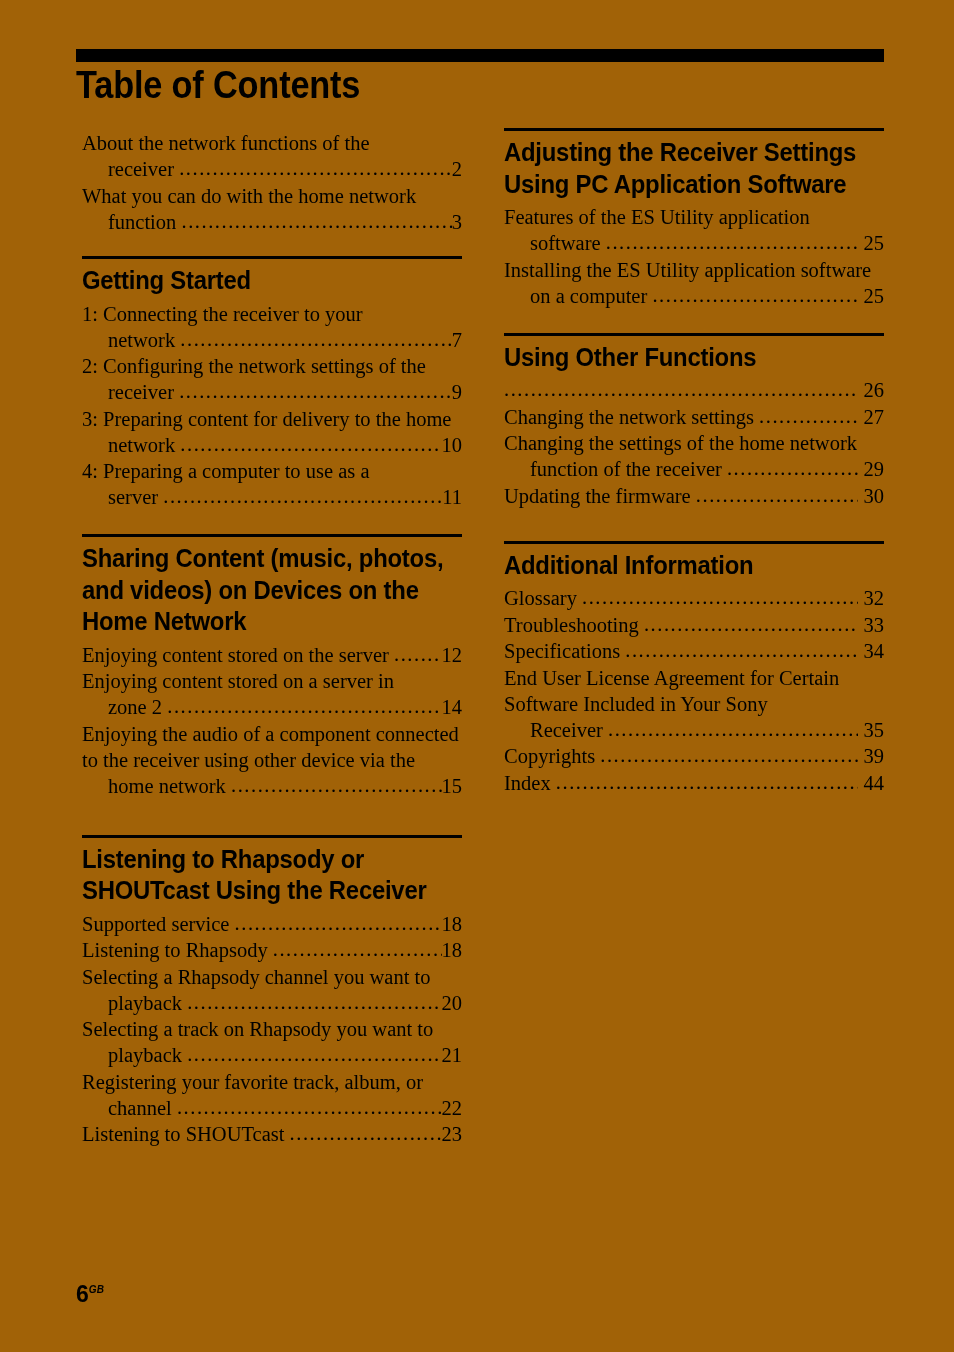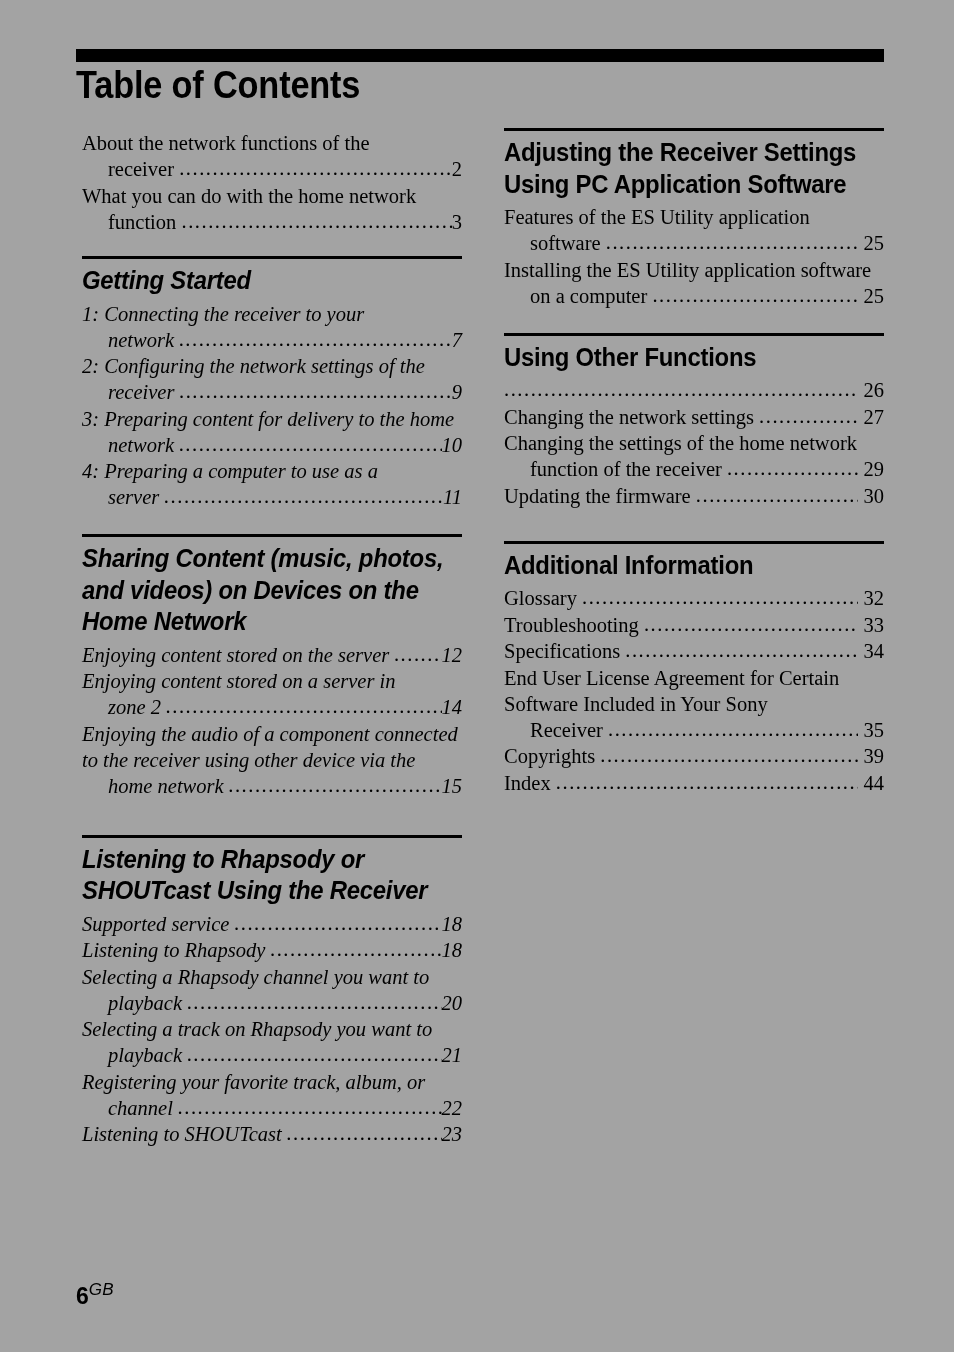--- a/index.html
+++ b/index.html
@@ -4,21 +4,21 @@
 <style>
   html, body {
     margin: 0;
     padding: 0;
     background: #ffffff;
   }
   .page {
     position: relative;
     width: 954px;
     height: 1352px;
-    background: #a3a3a3;
+    background: #a16207;
     overflow: hidden;
     font-family: "Liberation Serif", "DejaVu Serif", serif;
     color: #000000;
   }
 
   
   .masthead {
     position: absolute;
     left: 76px;
     top: 49px;
@@ -108,23 +108,23 @@
   .folio {
     position: absolute;
     left: 76px;
     top: 1278px;
     font-family: "Liberation Sans", "DejaVu Sans", sans-serif;
     font-weight: bold;
     font-size: 23px;
     line-height: 23px;
   }
   .folio .sup {
-    font-size: 17px;
+    font-size: 10px;
     font-style: italic;
-    font-weight: normal;
+    font-weight: bold;
     vertical-align: super;
     letter-spacing: 0.2px;
   }
 </style>
 </head>
 <body>
 
 <div class="page">
 
   <div class="masthead"></div>
@@ -144,21 +144,21 @@
           <li class="entry">
             <span class="ln">What you can do with the home network</span>
             <span class="leadline ind">
               <span class="txt">function </span>
               <span class="dots">..........................................................................................</span>
               <span class="pg">3</span>
             </span>
           </li>
         </ul>
       </div>
-    <div class="block" id="left-sections" style="top:256px;font-style:italic;">
+    <div class="block" id="left-sections" style="top:256px;">
         <div style="margin-bottom: 24px;">
           <div class="rule"></div>
           <div class="section-title">Getting Started</div>
           <ul class="entries">
             <li class="entry">
               <span class="ln">1: Connecting the receiver to your</span>
               <span class="leadline ind">
                 <span class="txt">network </span>
                 <span class="dots">..........................................................................................</span>
                 <span class="pg">7</span>

